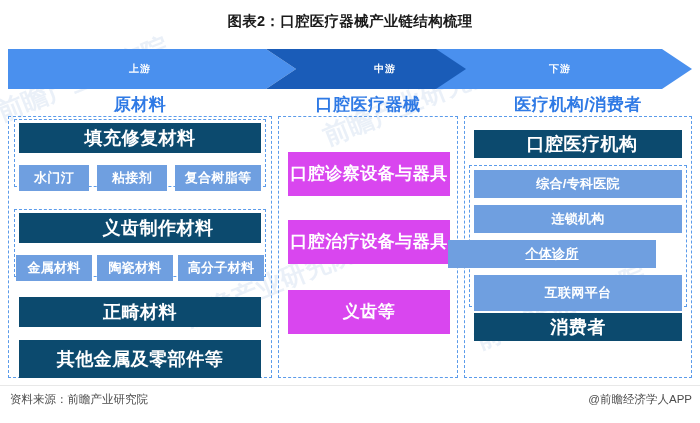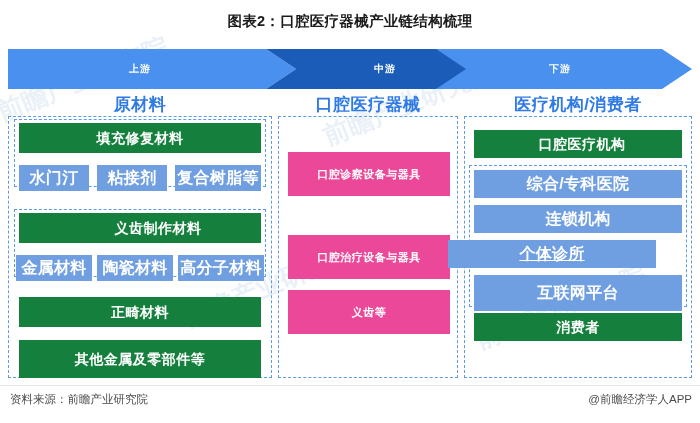--- a/index.html
+++ b/index.html
@@ -70,32 +70,32 @@
 
   
   .box{
     box-sizing:border-box;
     display:flex;align-items:center;justify-content:center;
     color:#ffffff;font-weight:bold;
     text-align:center;
     line-height:1.15;
   }
   .box-head{            
-    background:#15803d;
-    font-size:14px;
+    background:#0c4a6e;
+    font-size:18px;
     letter-spacing:.5px;
   }
   .box-sub{             
     background:#6f9fe0;
-    font-size:16px;
+    font-size:13px;
     letter-spacing:.3px;
   }
   .box-dark{            
-    background:#ec4899;
-    font-size:11px;
+    background:#d946ef;
+    font-size:17px;
     letter-spacing:.5px;
   }
 
   
   .group{
     position:absolute;
     border:1px dashed #5b9bea;
     box-sizing:border-box;
   }
 
@@ -110,21 +110,21 @@
   .l-head2{position:absolute;left:19px;top:213px;width:242px;height:30px;padding-left:36px;}
   .l-d1{position:absolute;left:16px;top:255px;width:76px;height:26px;}
   .l-d2{position:absolute;left:97px;top:255px;width:76px;height:26px;}
   .l-d3{position:absolute;left:178px;top:255px;width:86px;height:26px;}
 
   .l-head3{position:absolute;left:19px;top:297px;width:242px;height:30px;}
   .l-head4{position:absolute;left:19px;top:340px;width:242px;height:38px;}
 
   
   .m-b1{position:absolute;left:288px;top:152px;width:162px;height:44px;}
-  .m-b2{position:absolute;left:288px;top:235px;width:162px;height:44px;}
+  .m-b2{position:absolute;left:288px;top:220px;width:162px;height:44px;}
   .m-b3{position:absolute;left:288px;top:290px;width:162px;height:44px;}
 
   
   .r-head{position:absolute;left:474px;top:130px;width:208px;height:28px;padding-left:8px;}
   .g3{left:469px;top:165px;width:218px;height:142px;}
   .r-s1{position:absolute;left:474px;top:170px;width:208px;height:28px;}
   .r-s2{position:absolute;left:474px;top:205px;width:208px;height:28px;}
   .r-s3{position:absolute;left:448px;top:240px;width:208px;height:28px;text-decoration:underline;}
   .r-s4{position:absolute;left:474px;top:275px;width:208px;height:36px;}
   .r-head2{position:absolute;left:474px;top:313px;width:208px;height:28px;}

